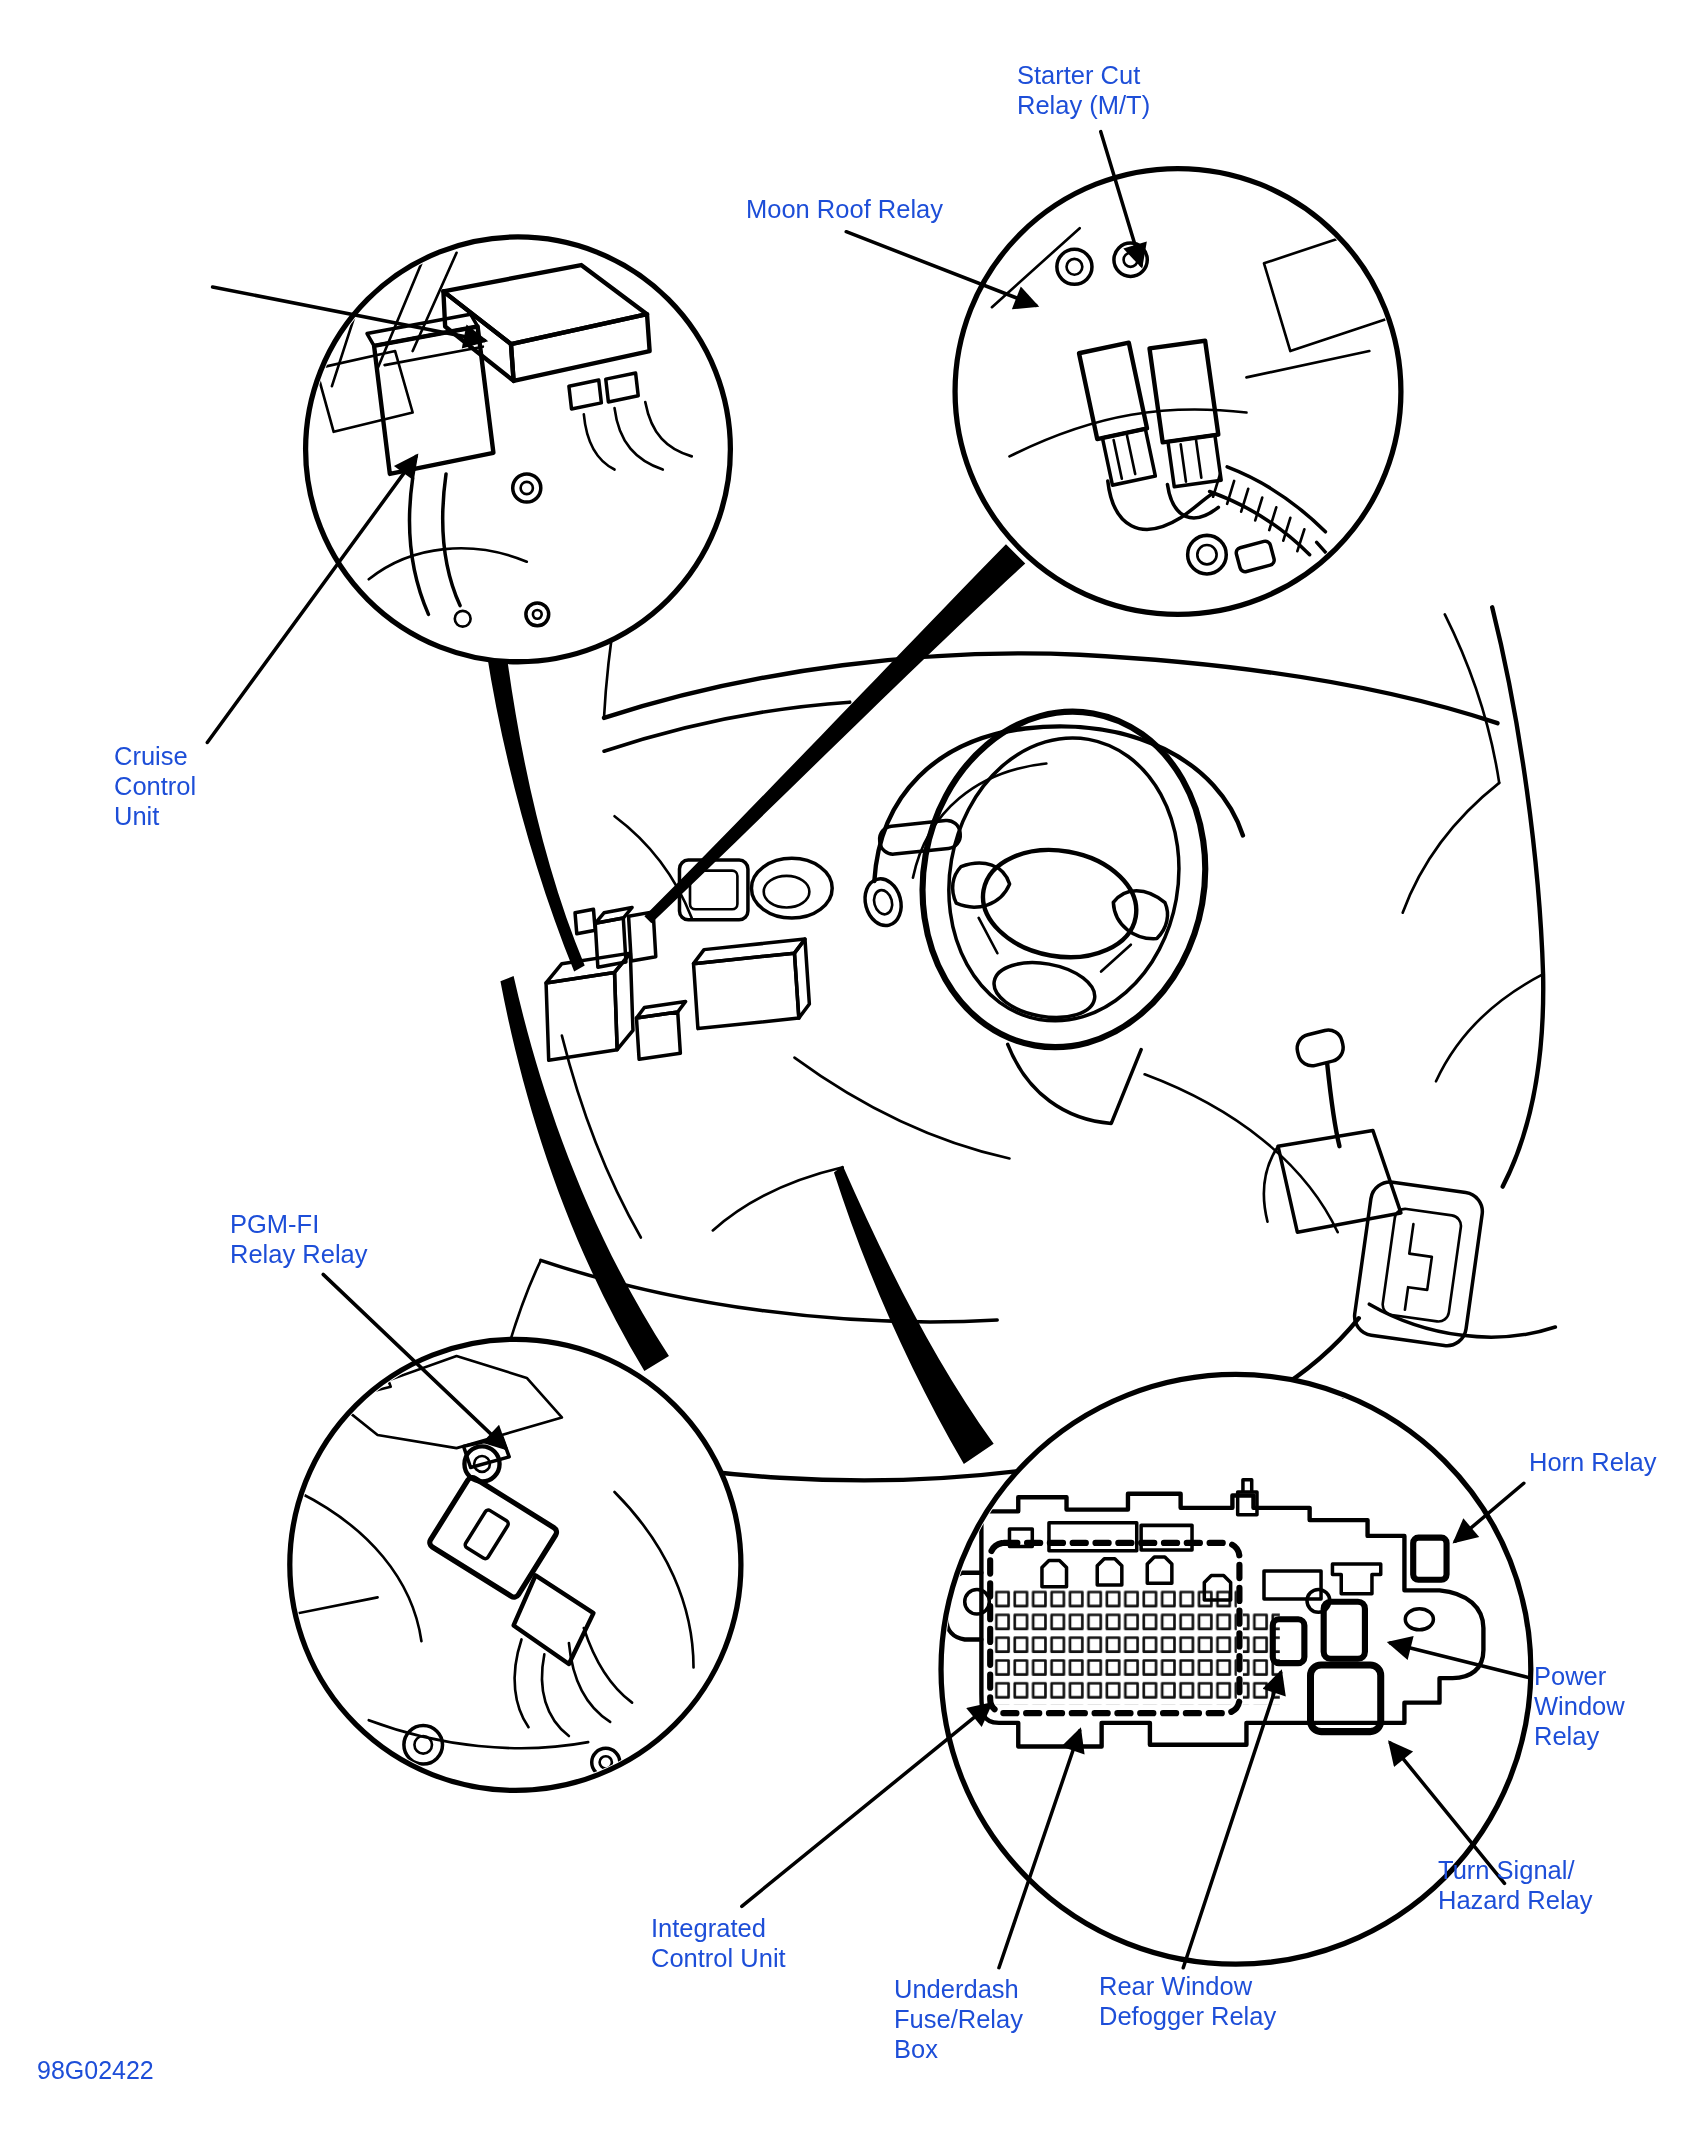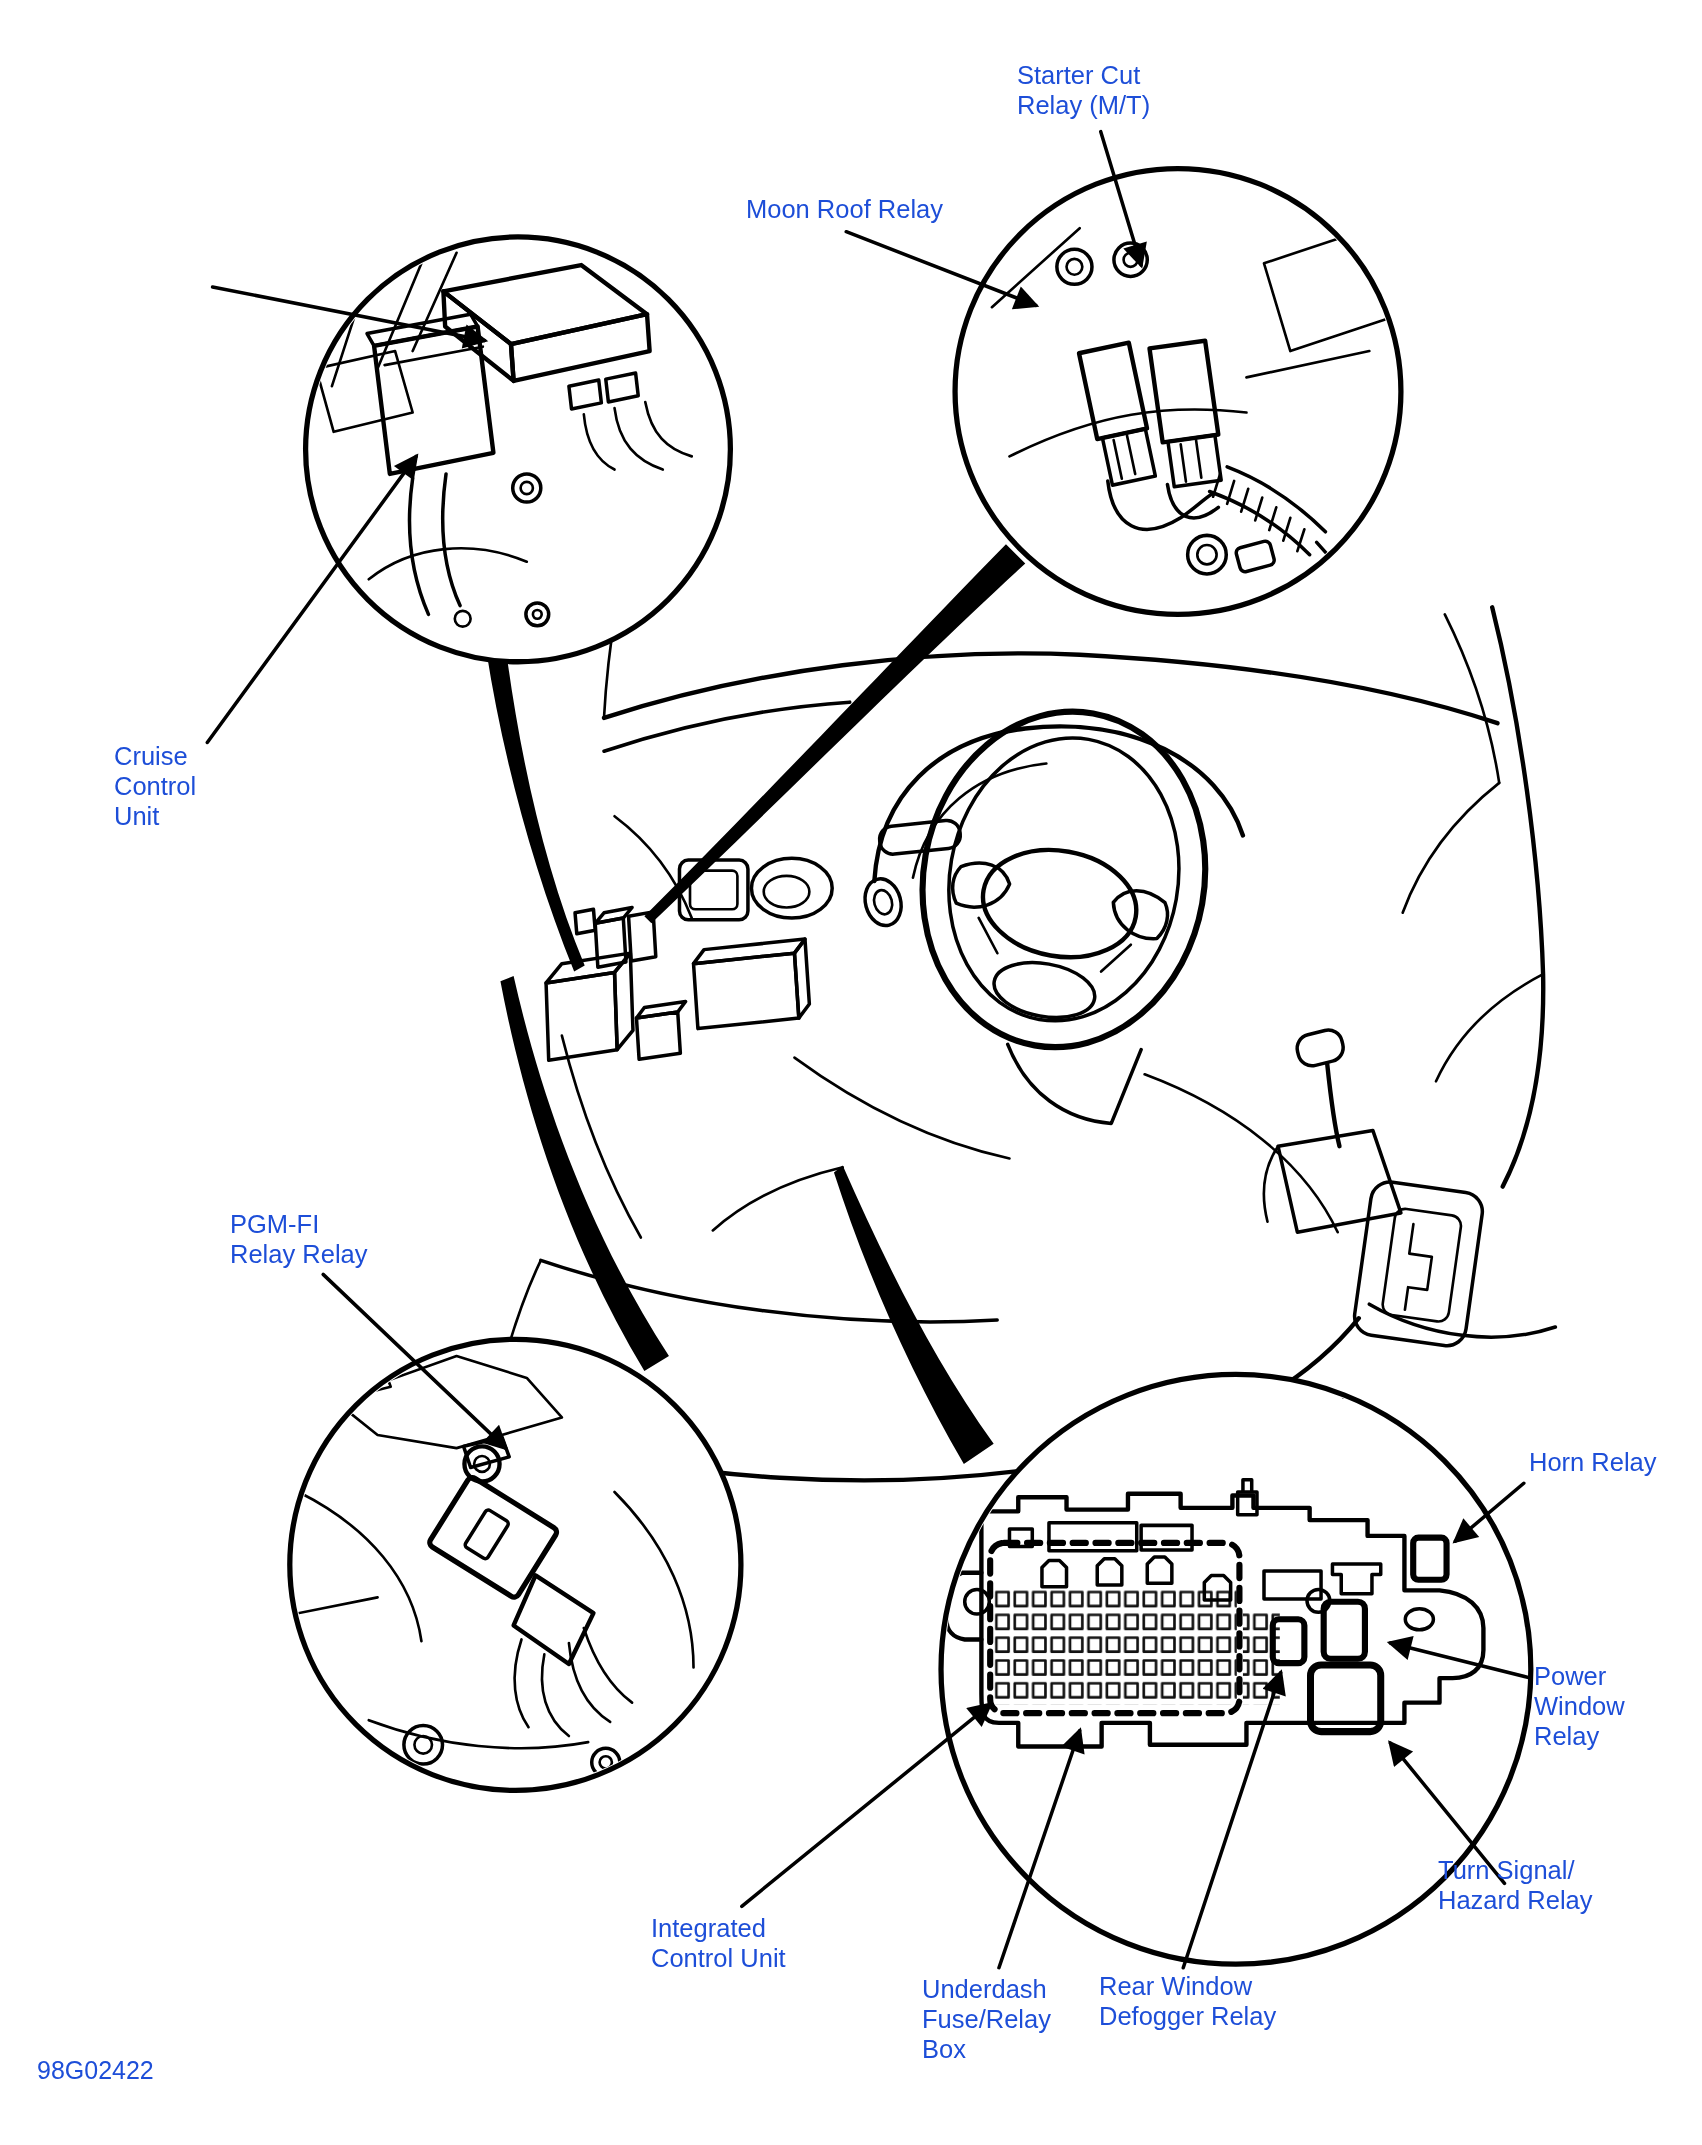--- a/index.html
+++ b/index.html
@@ -258,21 +258,21 @@
 <div class="lbl" style="left:230px;top:1210px;">PGM-FI
 Relay Relay</div>
 <div class="lbl" style="left:1529px;top:1448px;">Horn Relay</div>
 <div class="lbl" style="left:1534px;top:1662px;">Power
 Window
 Relay</div>
 <div class="lbl" style="left:1438px;top:1820px;margin-top:36px;">Turn Signal/
 Hazard Relay</div>
 <div class="lbl" style="left:1099px;top:1972px;">Rear Window
 Defogger Relay</div>
-<div class="lbl" style="left:894px;top:1975px;margin-left:28px;">Underdash
+<div class="lbl" style="left:894px;top:1975px;">Underdash
 Fuse/Relay
 Box</div>
 <div class="lbl" style="left:651px;top:1914px;">Integrated
 Control Unit</div>
 <div class="lbl code" style="left:37px;top:2056px;">98G02422</div>
 
 </div>
 
 
 </body></html>

